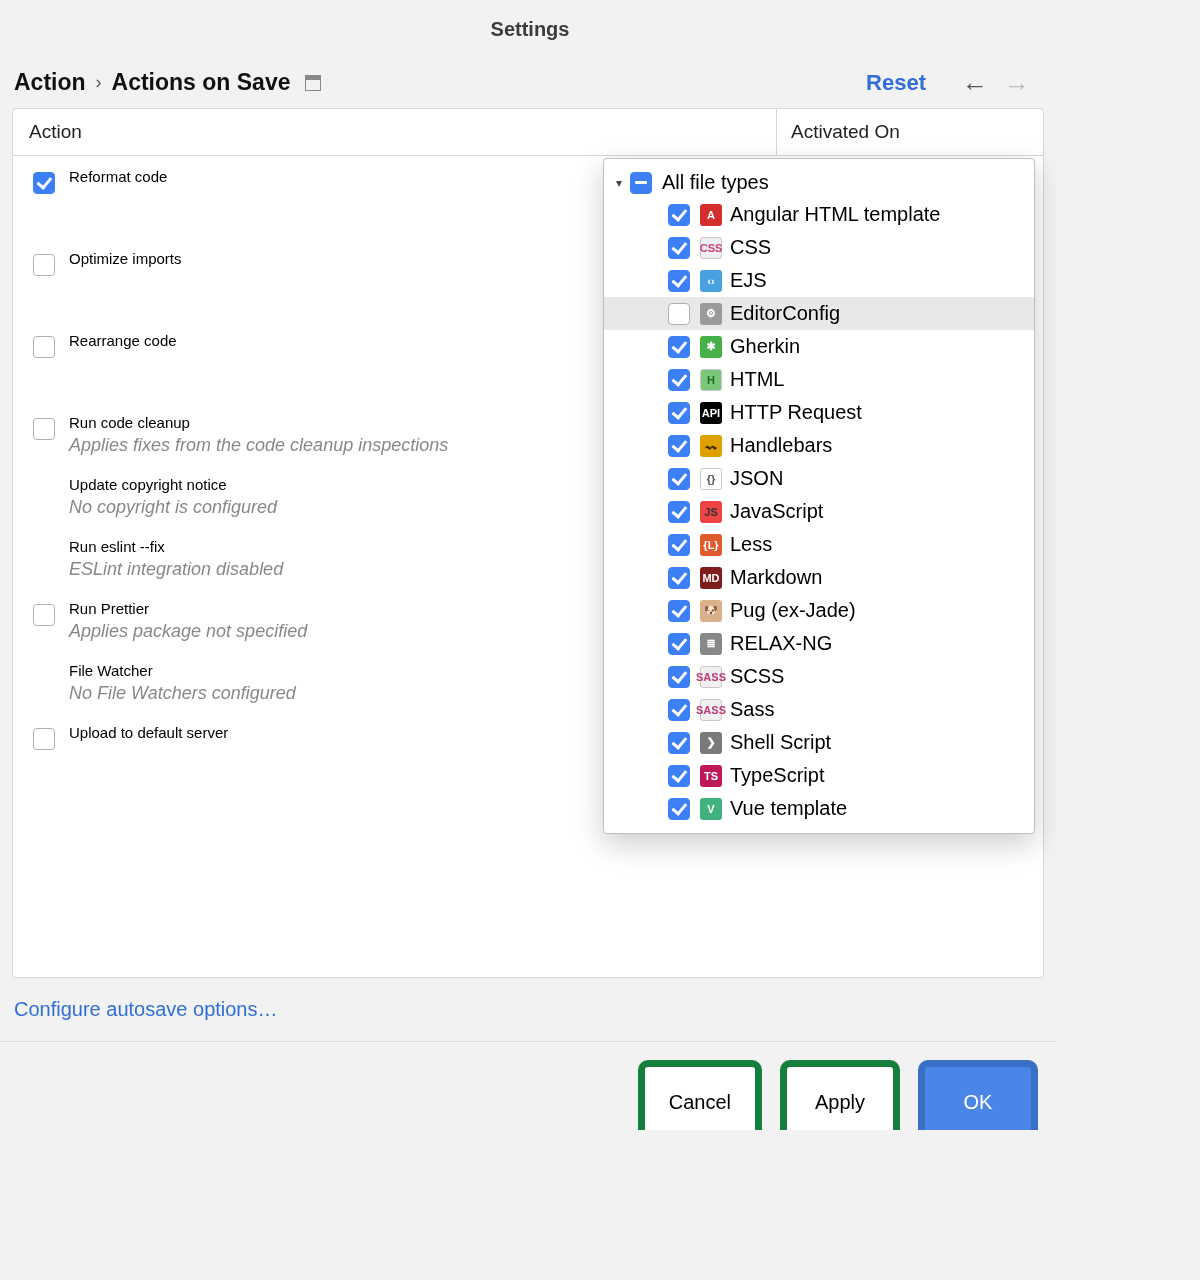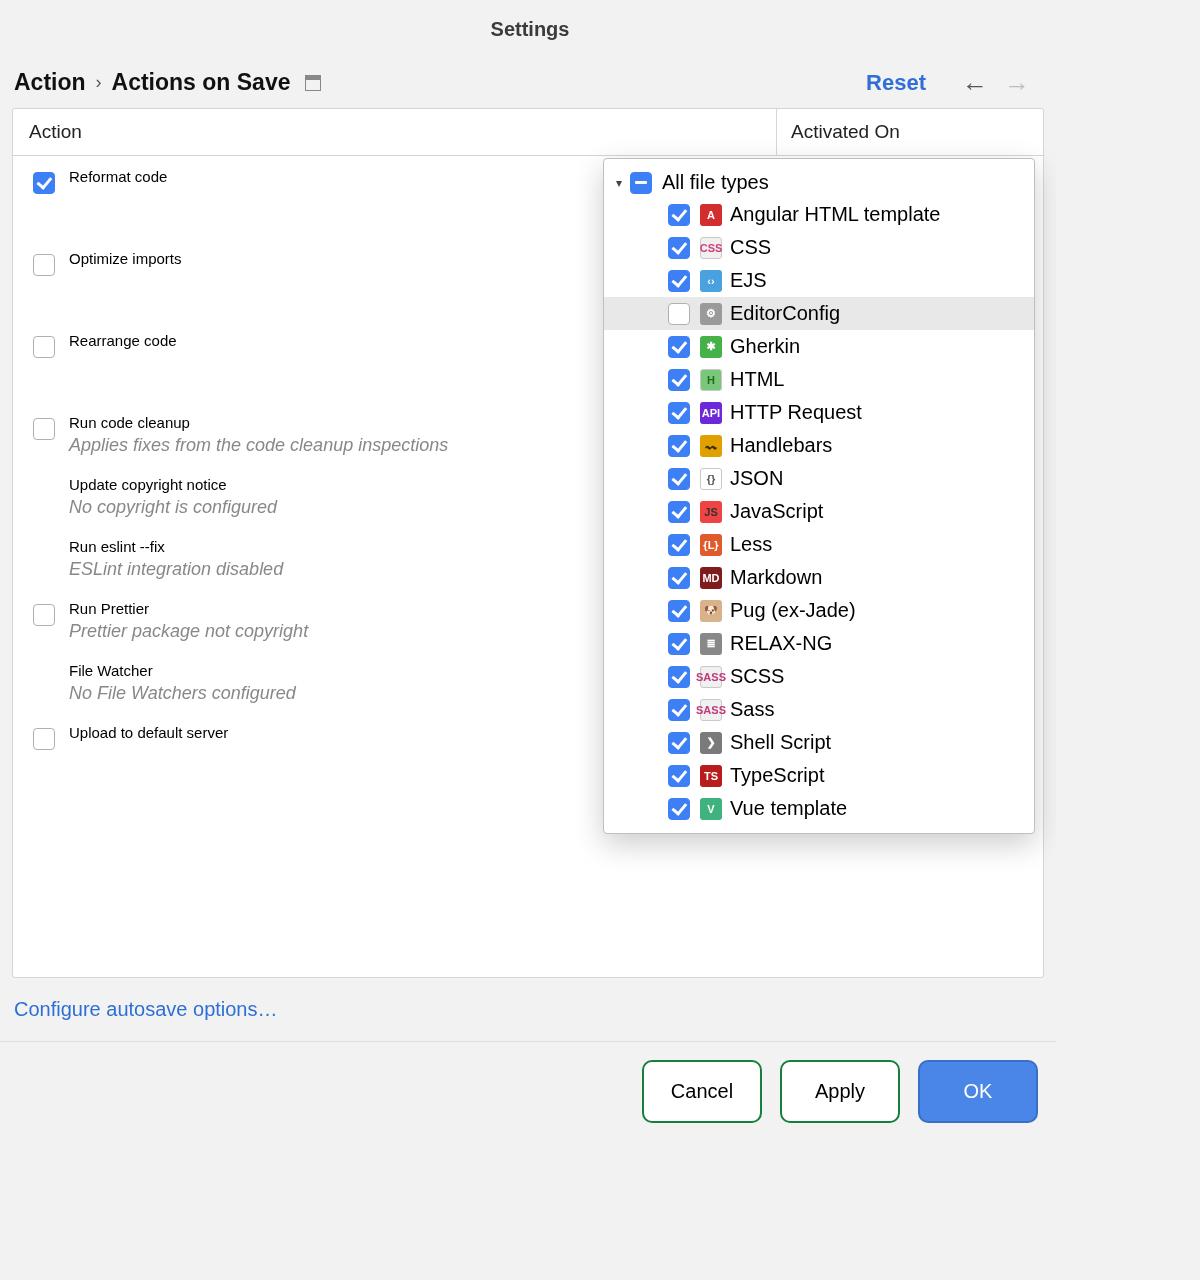--- a/index.html
+++ b/index.html
@@ -168,23 +168,23 @@
   }
   .btn-bar {
     border-top:1px solid #ddd;
     background:#f2f2f2;
     display:flex;justify-content:flex-end;
     padding:18px;
     gap:18px;
   }
   .btn {
     min-width:120px;
-    padding:18px 24px;
-    font-size:20px;
-    border:2px solid #15803d;
+    padding:24px 24px;
+    font-size:20px;
+    border:7px solid #15803d;
     border-radius:10px;
     background:#fff;
     cursor:pointer;
   }
   .btn.primary {
     background:#4a86e8;border-color:#3a6fc6;color:#fff;font-weight:500;
   }
 </style>
 </head>
 <body>
@@ -253,21 +253,21 @@
         <div class="label-col">
           <div class="act-title">Run eslint --fix</div>
           <div class="act-sub">ESLint integration disabled</div>
         </div>
         <div class="trigger-col"></div>
       </div>
       <div class="row" style="padding-top: 12px;">
         <span class="cbx"></span>
         <div class="label-col">
           <div class="act-title">Run Prettier</div>
-          <div class="act-sub">Prettier package not copyright</div>
+          <div class="act-sub">Applies package not specified</div>
         </div>
         <div class="trigger-col"></div>
       </div>
       <div class="row no-cbx" style="padding-top: 12px;">
         <div class="label-col">
           <div class="act-title">File Watcher</div>
           <div class="act-sub">No File Watchers configured</div>
         </div>
         <div class="trigger-col"></div>
       </div>
@@ -312,21 +312,21 @@
           <span class="ft-icon" style="background:#46b049;color:#fff;">✱</span>
           <span>Gherkin</span>
         </div>
         <div class="tree-item">
           <span class="cbx checked"></span>
           <span class="ft-icon" style="background:#7ac67a;color:#1a6f1a;border:1px solid #c9c9c9;">H</span>
           <span>HTML</span>
         </div>
         <div class="tree-item">
           <span class="cbx checked"></span>
-          <span class="ft-icon" style="background:#6d28d9;color:#fff;">API</span>
+          <span class="ft-icon" style="background:#000000;color:#fff;">API</span>
           <span>HTTP Request</span>
         </div>
         <div class="tree-item">
           <span class="cbx checked"></span>
           <span class="ft-icon" style="background:#e0a100;color:#3b2a00;">〰</span>
           <span>Handlebars</span>
         </div>
         <div class="tree-item">
           <span class="cbx checked"></span>
           <span class="ft-icon" style="background:#ffffff;color:#555;border:1px solid #c9c9c9;">{}</span>
@@ -367,21 +367,21 @@
           <span class="ft-icon" style="background:#f0f0f0;color:#c03a7a;border:1px solid #c9c9c9;">SASS</span>
           <span>Sass</span>
         </div>
         <div class="tree-item">
           <span class="cbx checked"></span>
           <span class="ft-icon" style="background:#7a7a7a;color:#fff;">❯</span>
           <span>Shell Script</span>
         </div>
         <div class="tree-item">
           <span class="cbx checked"></span>
-          <span class="ft-icon" style="background:#b91c1c;color:#fff;">TS</span>
+          <span class="ft-icon" style="background:#be185d;color:#fff;">TS</span>
           <span>TypeScript</span>
         </div>
         <div class="tree-item">
           <span class="cbx checked"></span>
           <span class="ft-icon" style="background:#3fb27f;color:#fff;">V</span>
           <span>Vue template</span>
         </div>
       </div>
   </div>
 </div>

